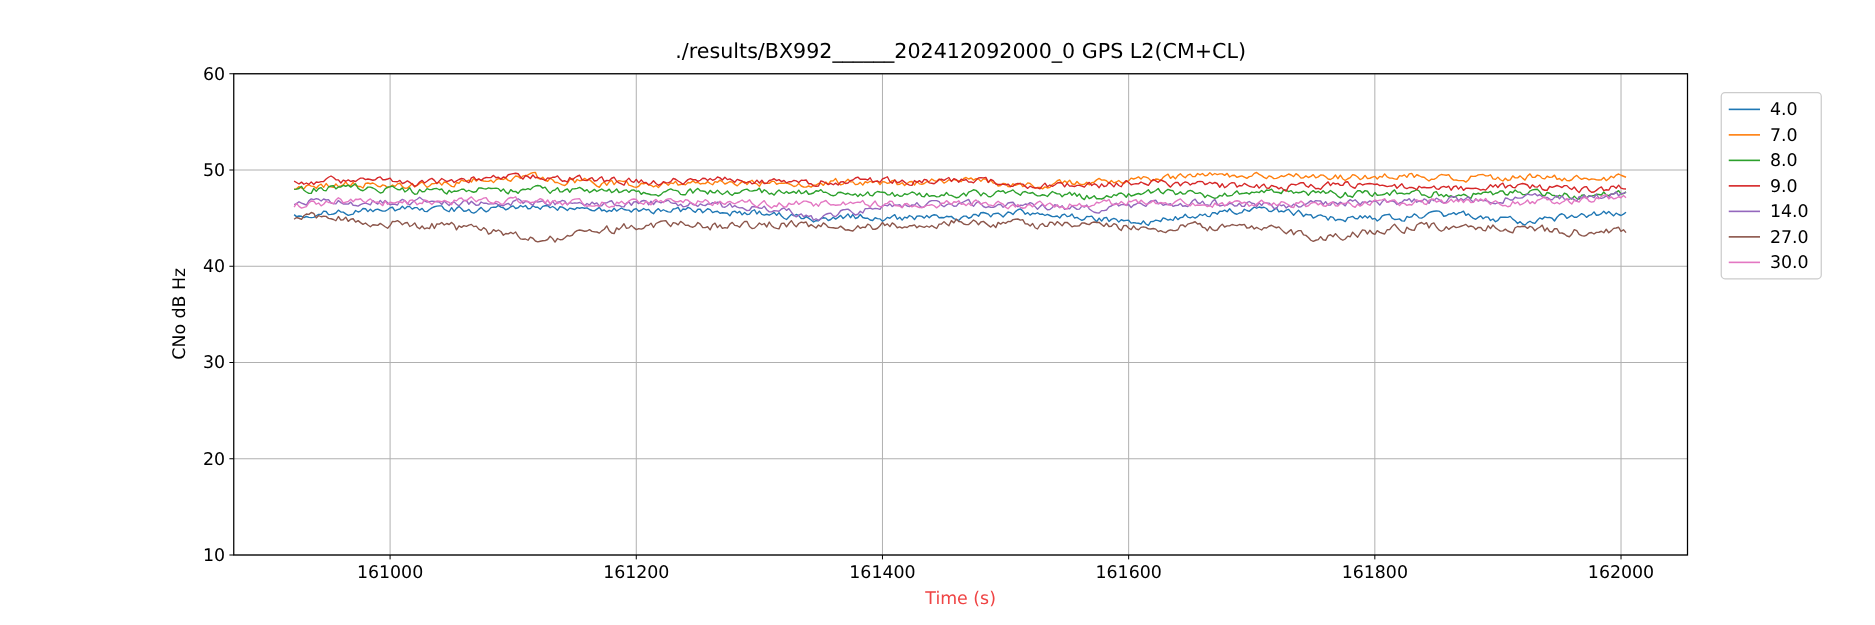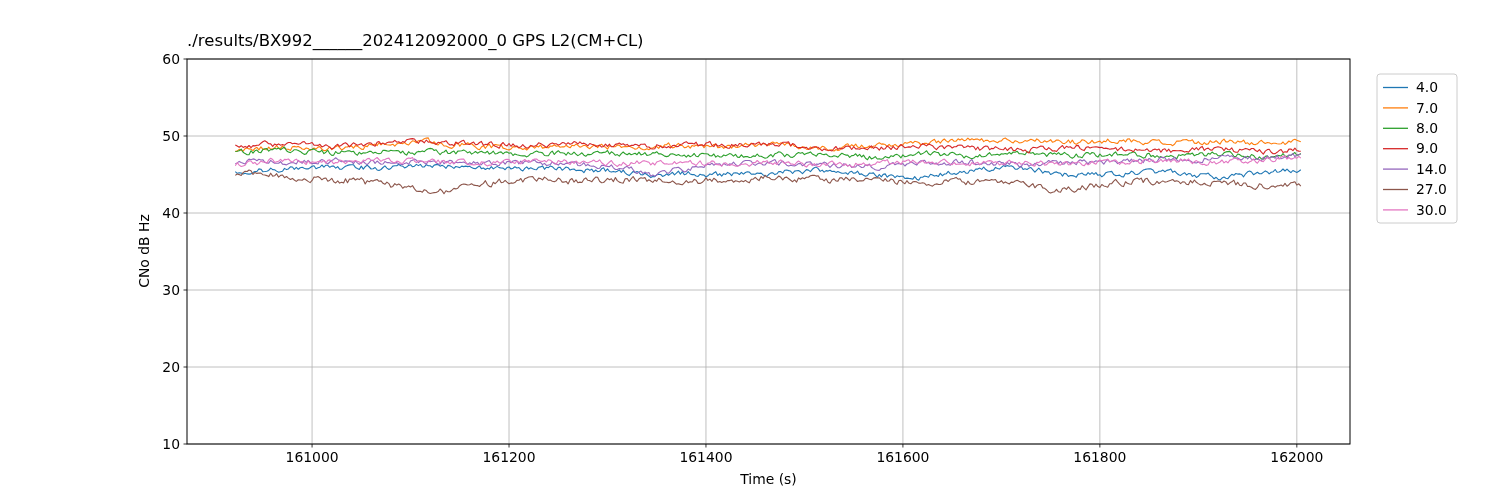--- a/index.html
+++ b/index.html
@@ -13,32 +13,33 @@
     height: 500px;
     background: #ffffff;
     font-family: "DejaVu Sans", sans-serif;
     overflow: hidden;
   }
   .chart-title {
     position: absolute;
     left: 187px;
     top: 31px;
     width: 1163px;
+    text-align: center;
     font-size: 16.5px;
     color: #000000;
     white-space: pre;
   }
   .x-label {
     position: absolute;
     left: 187px;
     top: 471px;
     width: 1163px;
     text-align: center;
     font-size: 13.9px;
-    color: #000000;
+    color: #ef4444;
   }
   .y-label {
     position: absolute;
     left: 144px;
     top: 251px;
     font-size: 13.9px;
     color: #000000;
     transform: translate(-50%, -50%) rotate(-90deg);
     white-space: nowrap;
   }

